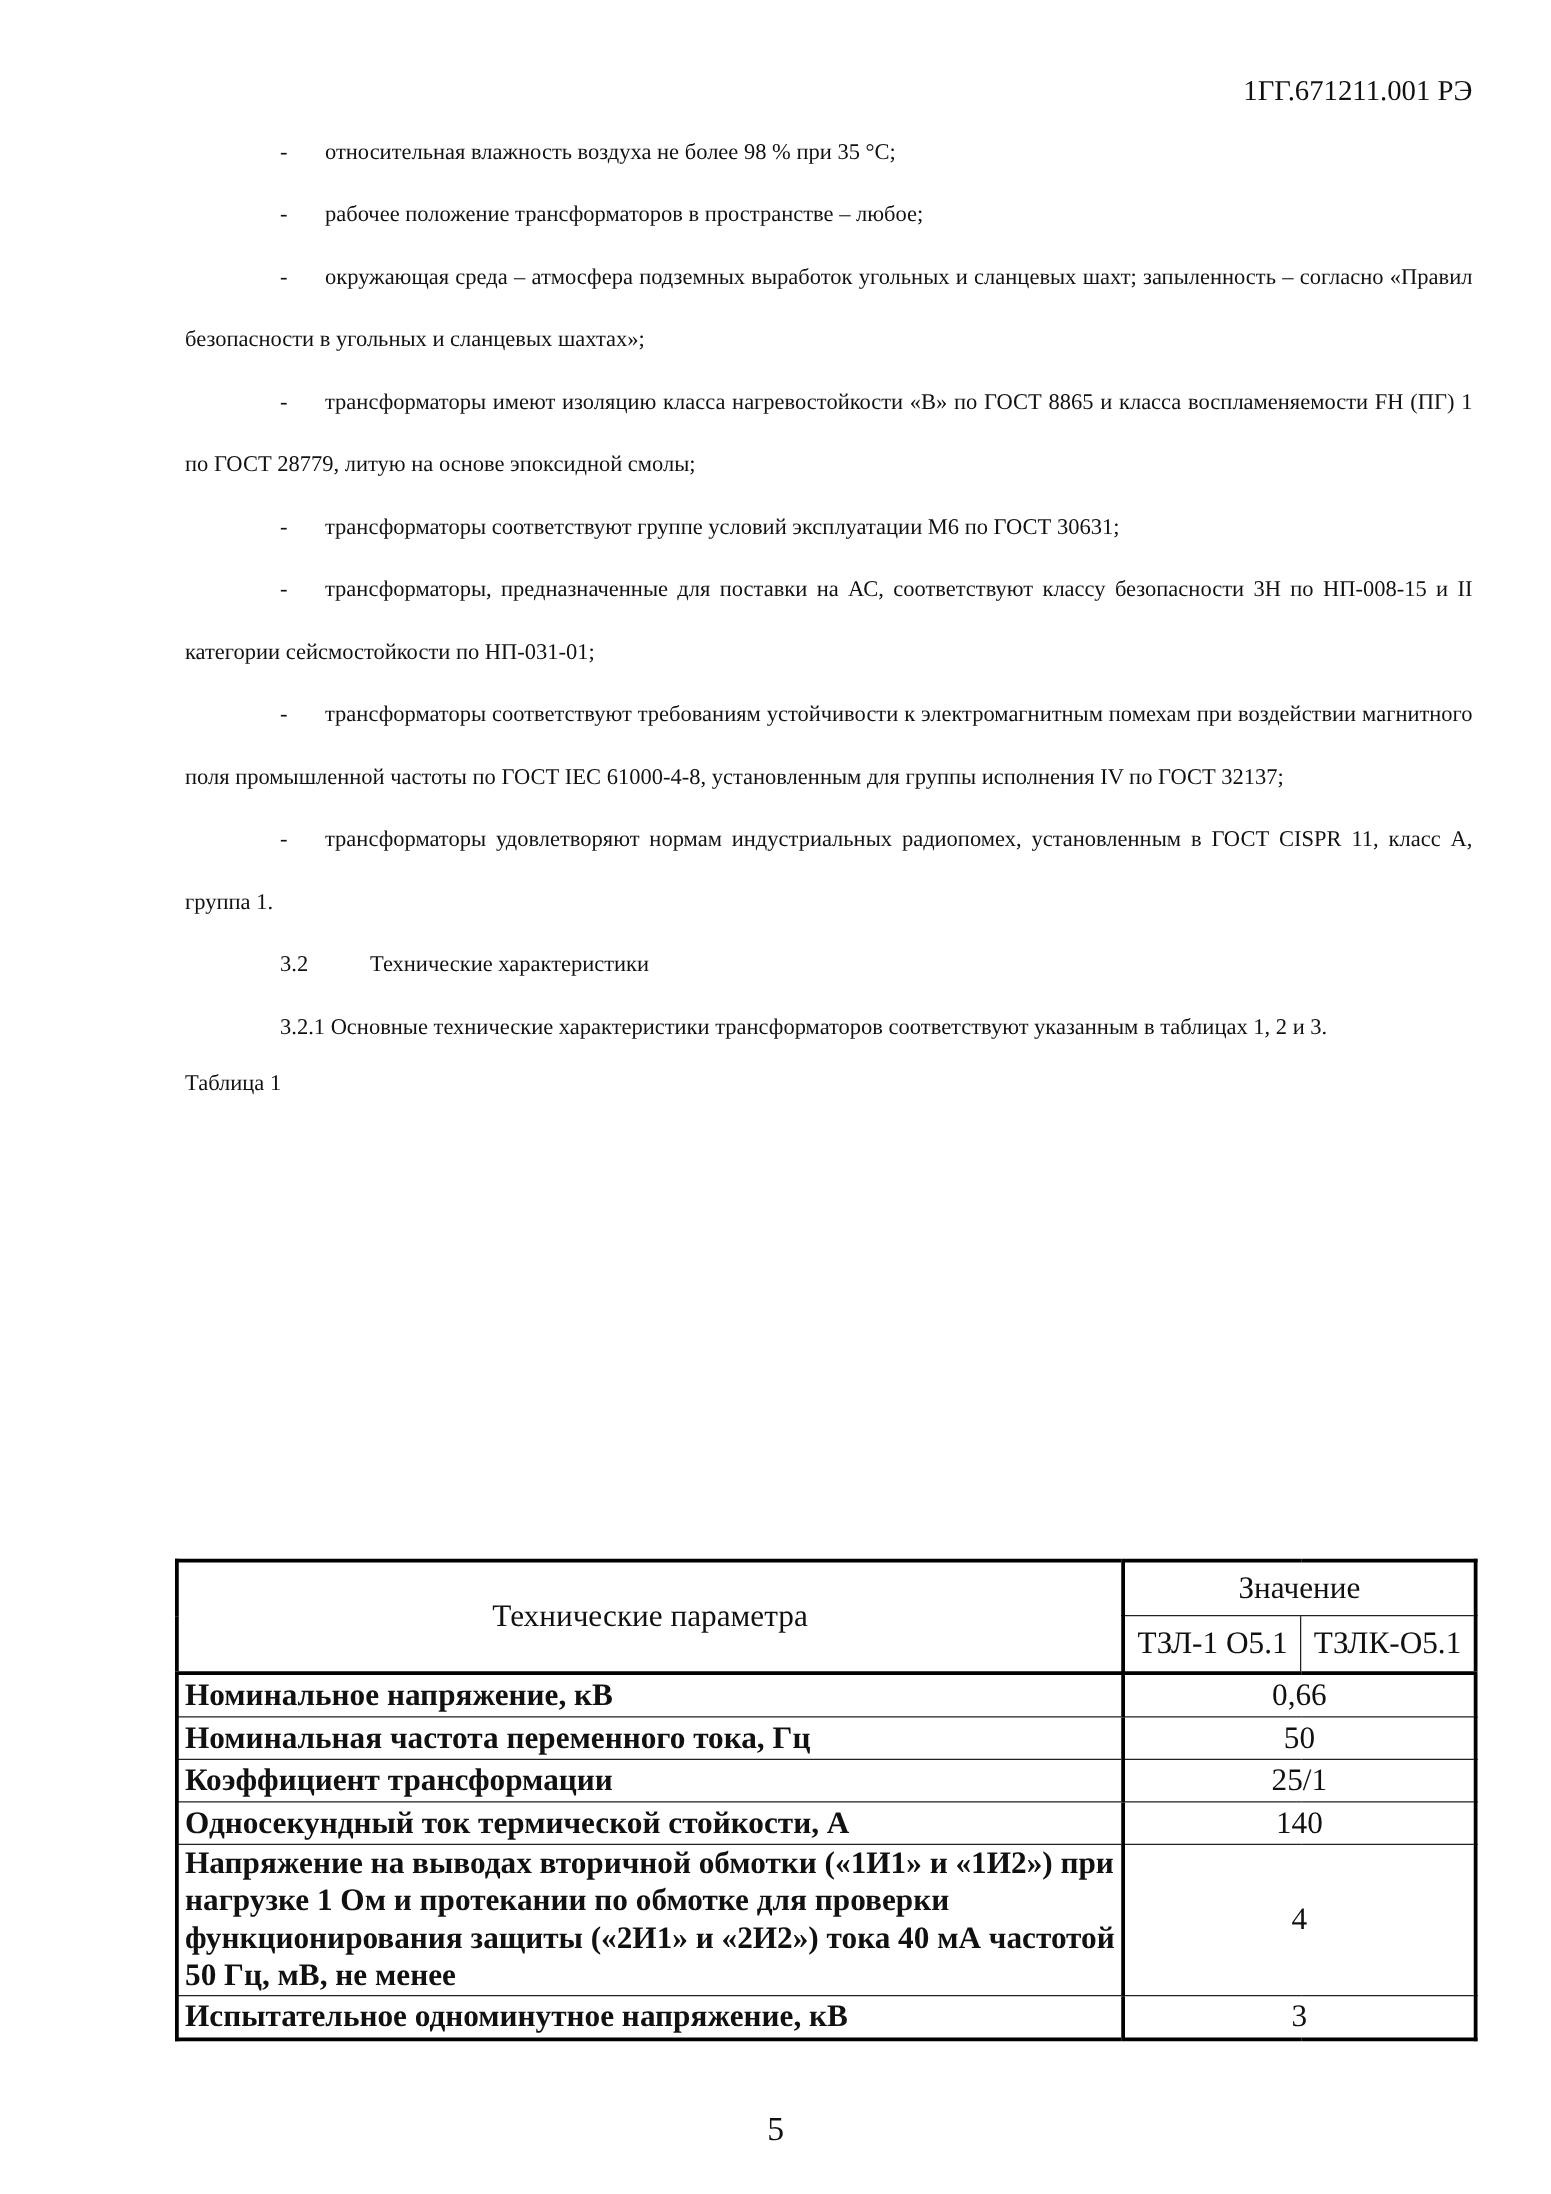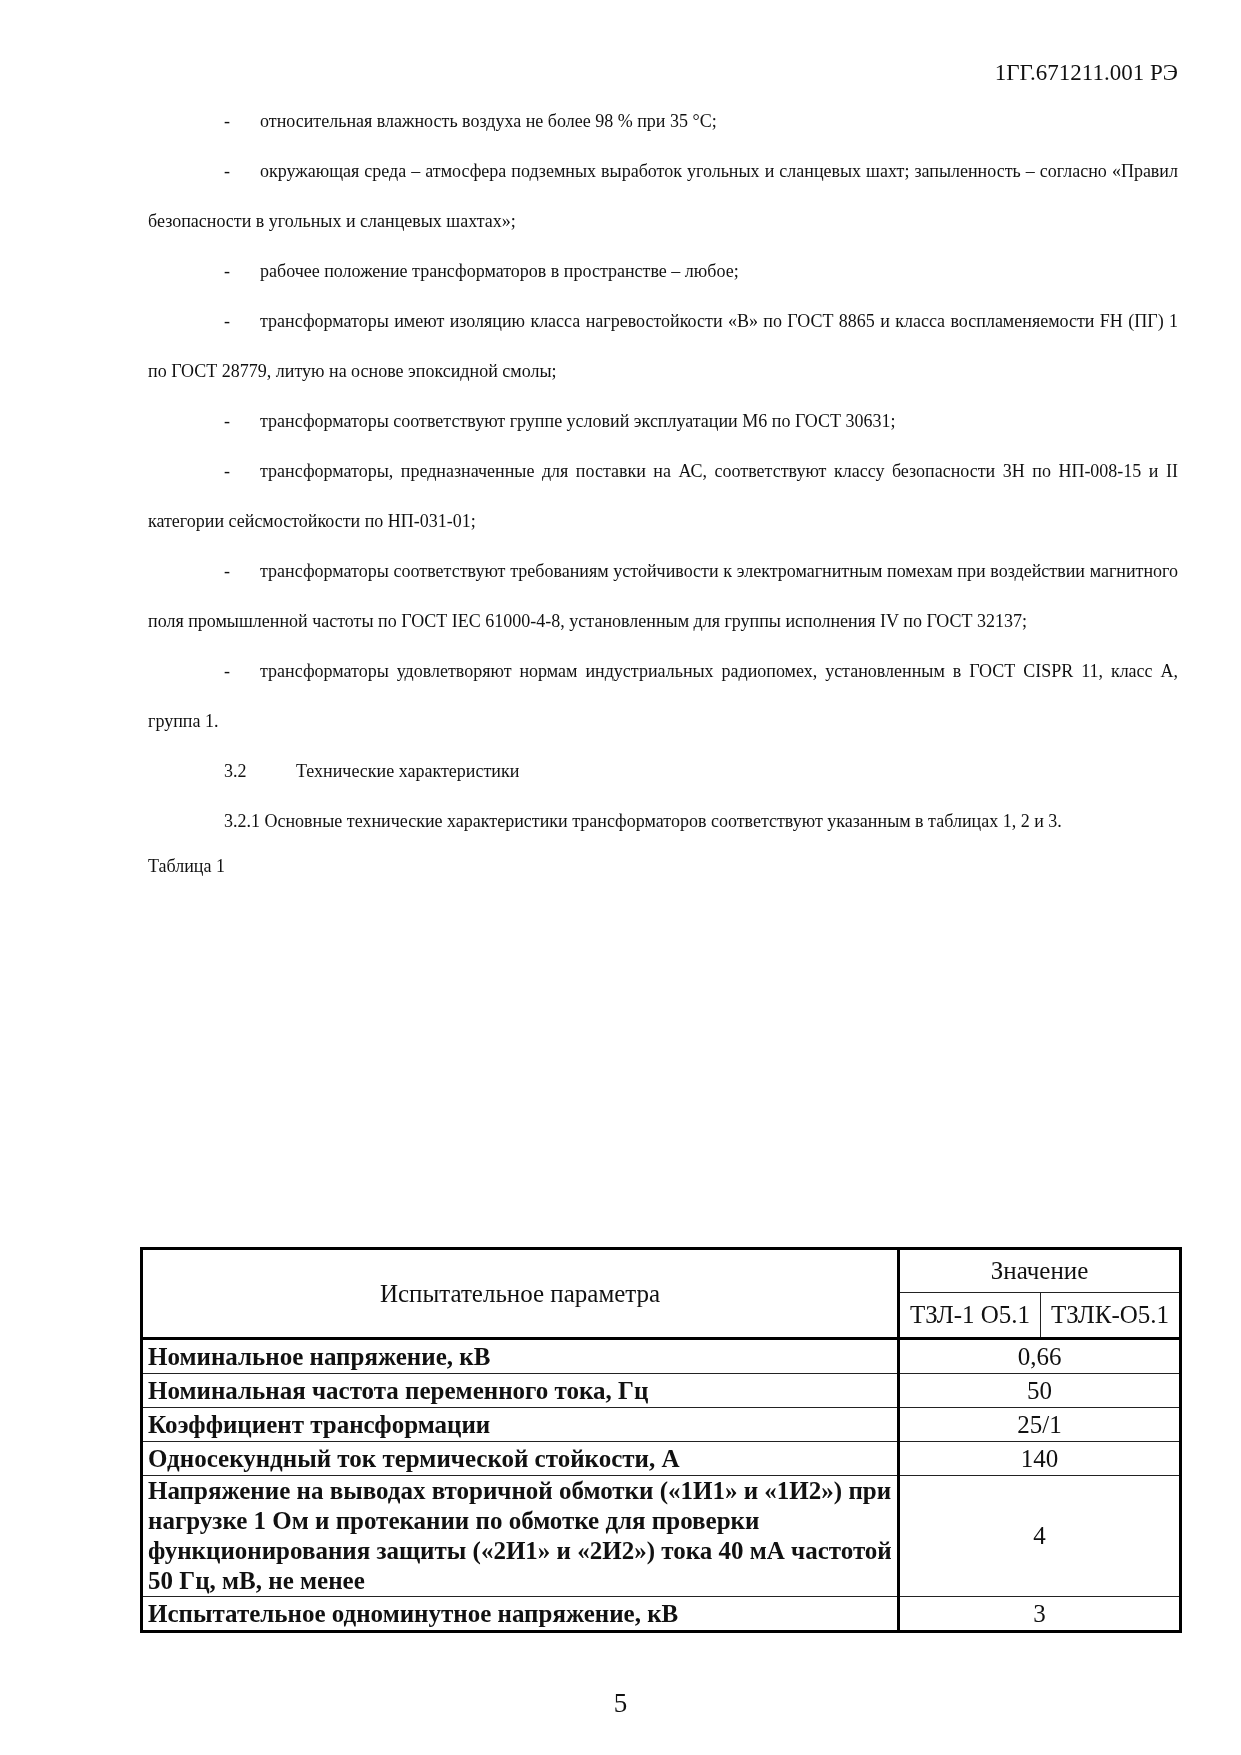--- a/index.html
+++ b/index.html
@@ -42,37 +42,37 @@
       text-align: center; font-size: 27px;
     }
   </style>
 </head>
 <body>
 
 <div class="doc-code">1ГГ.671211.001 РЭ</div>
 
 <div class="body-text">
   <p class="para"><span class="dash">-</span><span>относительная влажность воздуха не более 98 % при 35 °С;</span></p>
+  <p class="para"><span class="dash">-</span><span>рабочее положение трансформаторов в пространстве – любое;</span></p>
   <p class="para"><span class="dash">-</span><span>окружающая среда – атмосфера подземных выработок угольных и сланцевых шахт; запыленность – согласно «Правил безопасности в угольных и сланцевых шахтах»;</span></p>
-  <p class="para"><span class="dash">-</span><span>рабочее положение трансформаторов в пространстве – любое;</span></p>
   <p class="para"><span class="dash">-</span><span>трансформаторы имеют изоляцию класса нагревостойкости «В» по ГОСТ 8865 и класса воспламеняемости FH (ПГ) 1 по ГОСТ 28779, литую на основе эпоксидной смолы;</span></p>
   <p class="para"><span class="dash">-</span><span>трансформаторы соответствуют группе условий эксплуатации М6 по ГОСТ 30631;</span></p>
   <p class="para"><span class="dash">-</span><span>трансформаторы, предназначенные для поставки на АС, соответствуют классу безопасности 3Н по НП-008-15 и II категории сейсмостойкости по НП-031-01;</span></p>
   <p class="para"><span class="dash">-</span><span>трансформаторы соответствуют требованиям устойчивости к электромагнитным помехам при воздействии магнитного поля промышленной частоты по ГОСТ IEC 61000-4-8, установленным для группы исполнения IV по ГОСТ 32137;</span></p>
   <p class="para"><span class="dash">-</span><span>трансформаторы удовлетворяют нормам индустриальных радиопомех, установленным в ГОСТ CISPR 11, класс А, группа 1.</span></p>
 
   <p class="heading"><span class="num">3.2</span><span>Технические характеристики</span></p>
   <p class="para">3.2.1 Основные технические характеристики трансформаторов соответствуют указанным в таблицах 1, 2 и 3.</p>
   <p class="table-caption">Таблица 1</p>
 </div>
 
 <table class="spec">
   <tbody>
       <tr>
-    <th class="param-head" rowspan="2">Испытательное параметра</th>
+    <th class="param-head" rowspan="2">Технические параметра</th>
     <th class="val-head" colspan="2">Значение</th>
   </tr>
   <tr>
     <th class="sub">ТЗЛ-1 О5.1</th>
     <th class="sub">ТЗЛК-О5.1</th>
   </tr>
   <tr class="r">
     <td class="param">Номинальное напряжение, кВ</td>
     <td class="val" colspan="2">0,66</td>
   </tr>

